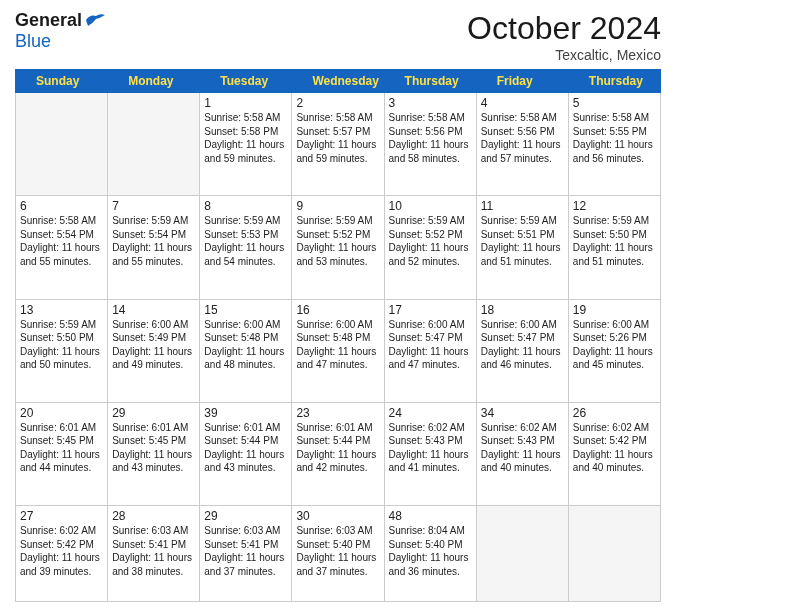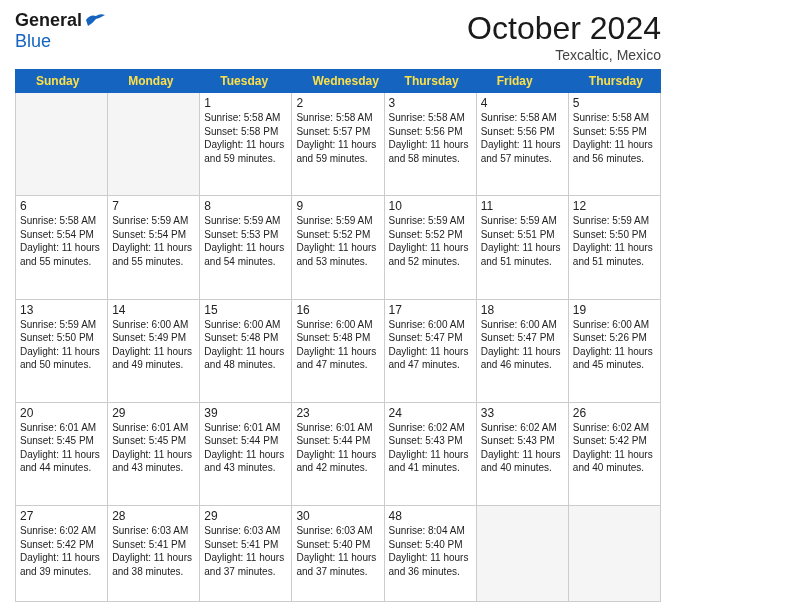--- a/index.html
+++ b/index.html
@@ -264,21 +264,21 @@
 Sunset: 5:44 PM
 Daylight: 11 hours and 42 minutes.</div>
           </td>
           <td>
             <span class="day-num">24</span>
             <div class="cell-info">Sunrise: 6:02 AM
 Sunset: 5:43 PM
 Daylight: 11 hours and 41 minutes.</div>
           </td>
           <td>
-            <span class="day-num">33</span>
+            <span class="day-num">34</span>
             <div class="cell-info">Sunrise: 6:02 AM
 Sunset: 5:43 PM
 Daylight: 11 hours and 40 minutes.</div>
           </td>
           <td>
             <span class="day-num">26</span>
             <div class="cell-info">Sunrise: 6:02 AM
 Sunset: 5:42 PM
 Daylight: 11 hours and 40 minutes.</div>
           </td>

